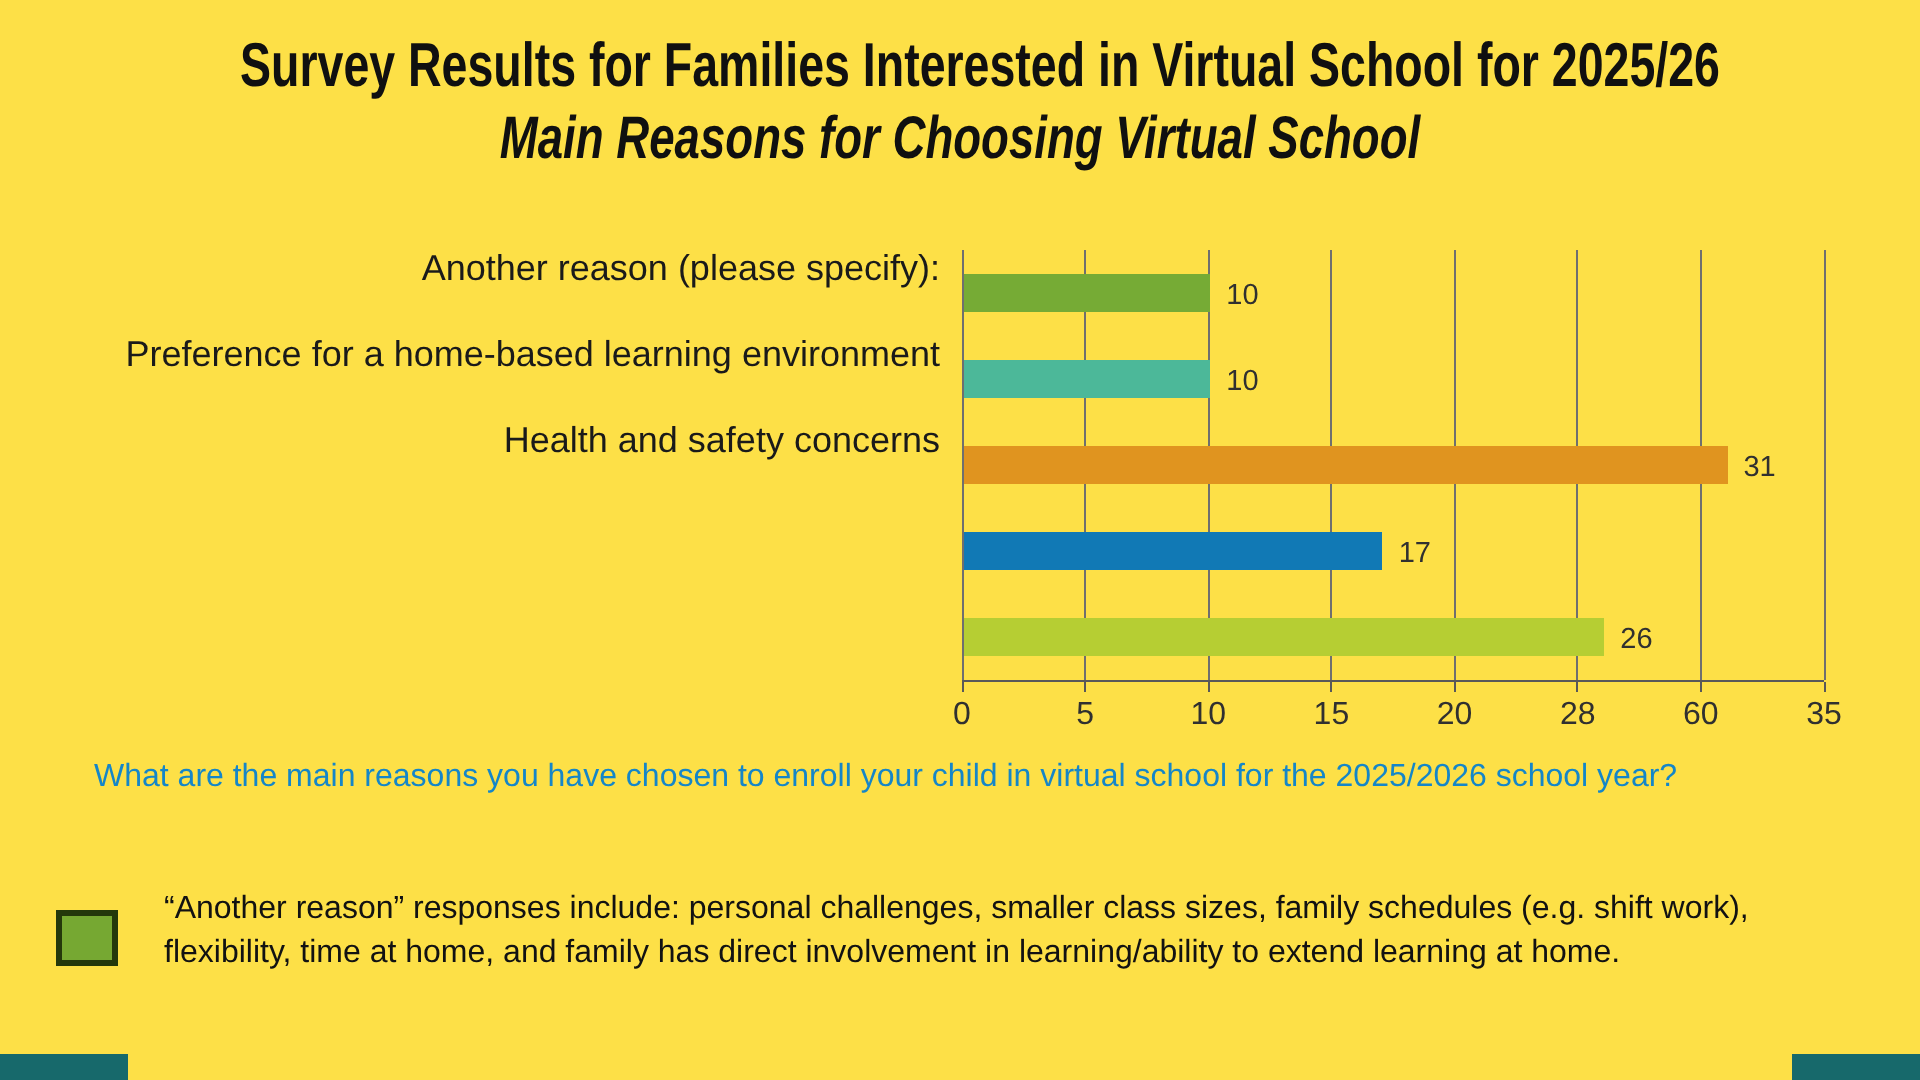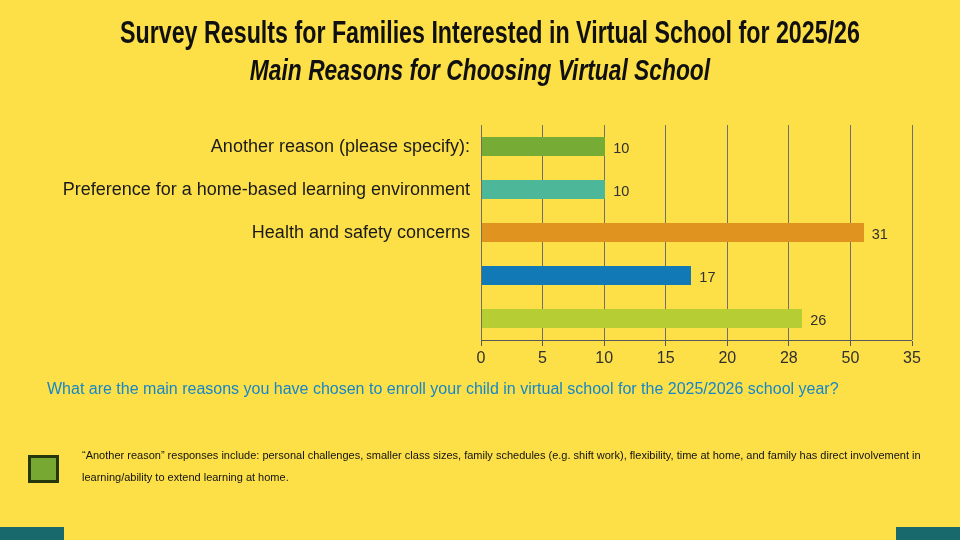--- a/index.html
+++ b/index.html
@@ -12,21 +12,21 @@
   .title-line1 {
     font-size:31px; font-weight:bold; line-height:34px; white-space:nowrap;
     transform:scaleX(0.75); transform-origin:50% 50%;
   }
   .title-line2 {
     font-size:30px; font-weight:bold; font-style:italic; line-height:34px; margin-top:3px; white-space:nowrap;
     transform:scaleX(0.76); transform-origin:50% 50%;
   }
   
   .cat-labels { position:absolute; left:8px; top:125px; width:462px; list-style:none; margin:0; padding:0; }
-  .cat-row { height:43px; display:flex; align-items:center; justify-content:flex-end; }
+  .cat-row { height:43px; display:flex; justify-content:flex-end; }
   .cat-row span {
     display:inline-block; text-align:center; font-size:18px; line-height:19px;
     color:#1a1a1a; white-space:pre-line;
   }
   
   .plot {
     position:absolute; left:481px; top:125px; width:431px; height:215px;
     border-bottom:1.5px solid #595959;
   }
   .gridline { position:absolute; top:0; width:1px; height:215px; background:#6f6f6f; }
@@ -34,21 +34,21 @@
   .bar { position:absolute; height:19px; }
   .value-label { position:absolute; transform:translateY(-50%); font-size:14.5px; color:#303030; }
   .tick-label {
     position:absolute; top:224px; width:44px; margin-left:-22px; text-align:center;
     font-size:16px; color:#303030;
   }
   
   .question { position:absolute; left:47px; top:376px; width:888px; font-size:16px; line-height:25px; }
   
   .footnote-swatch { position:absolute; left:28px; top:455px; width:25px; height:22px; border:3px solid; }
-  .footnote-text { position:absolute; left:82px; top:444px; width:852px; font-size:11px; line-height:22px; color:#121212; }
+  .footnote-text { position:absolute; left:82px; top:444px; width:852px; font-size:16px; line-height:22px; color:#121212; }
   
   .corner { position:absolute; bottom:0; height:13px; width:64px; }
   .corner-left { left:0; }
   .corner-right { right:0; }
 </style>
 </head>
 <body>
 
 <div class="slide">
 
@@ -83,21 +83,21 @@
       <div class="tickmark" style="left: 184.214px;"></div>
       <div class="tick-label" style="left: 184.714px;">15</div>
       <div class="gridline" style="left: 245.786px; background: rgb(111, 111, 111);"></div>
       <div class="tickmark" style="left: 245.786px;"></div>
       <div class="tick-label" style="left: 246.286px;">20</div>
       <div class="gridline" style="left: 307.357px; background: rgb(111, 111, 111);"></div>
       <div class="tickmark" style="left: 307.357px;"></div>
       <div class="tick-label" style="left: 307.857px;">28</div>
       <div class="gridline" style="left: 368.929px; background: rgb(111, 111, 111);"></div>
       <div class="tickmark" style="left: 368.929px;"></div>
-      <div class="tick-label" style="left: 369.429px;">50</div>
+      <div class="tick-label" style="left: 369.429px;">60</div>
       <div class="gridline" style="left: 430.5px; background: rgb(111, 111, 111);"></div>
       <div class="tickmark" style="left: 430.5px;"></div>
       <div class="tick-label" style="left: 431px;">35</div>
       <div class="bar" style="left: 1px; top: 12px; width: 123.143px; background: rgb(118, 171, 53);"></div>
       <div class="value-label" style="left: 132.143px; top: 22.5px;">10</div>
       <div class="bar" style="left: 1px; top: 55px; width: 123.143px; background: rgb(76, 184, 153);"></div>
       <div class="value-label" style="left: 132.143px; top: 65.5px;">10</div>
       <div class="bar" style="left: 1px; top: 98px; width: 381.743px; background: rgb(224, 148, 31);"></div>
       <div class="value-label" style="left: 390.743px; top: 108.5px;">31</div>
       <div class="bar" style="left: 1px; top: 141px; width: 209.343px; background: rgb(17, 121, 181);"></div>

